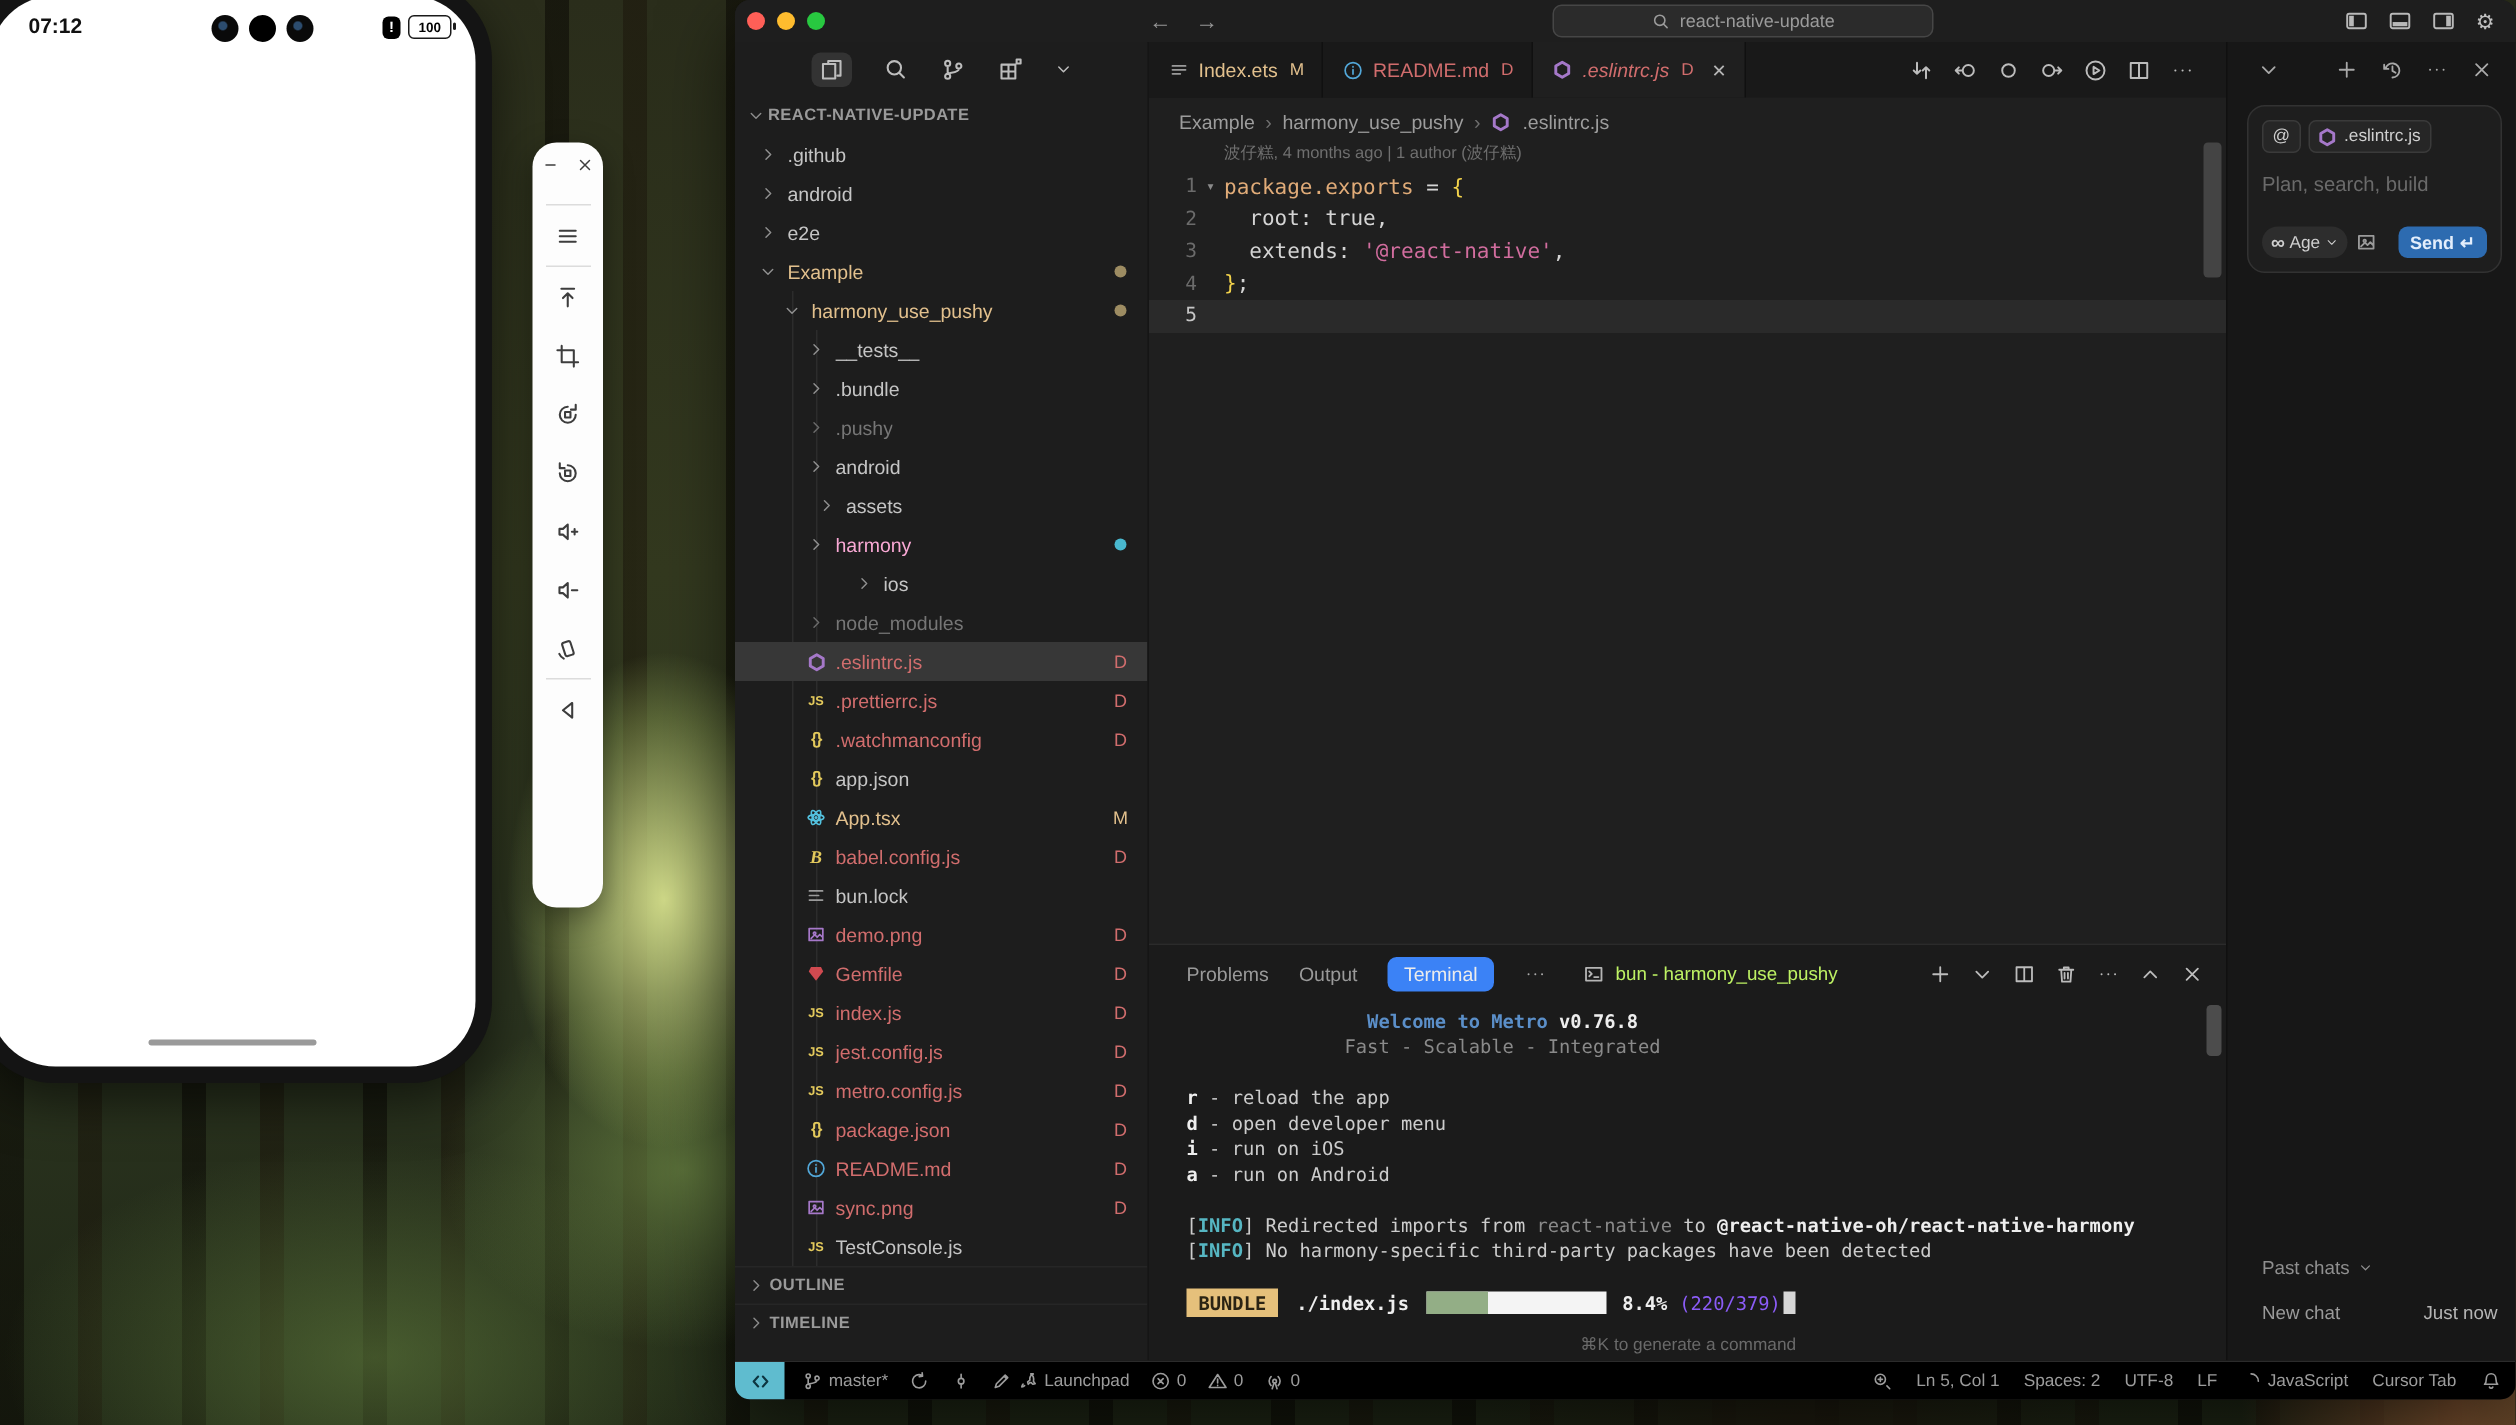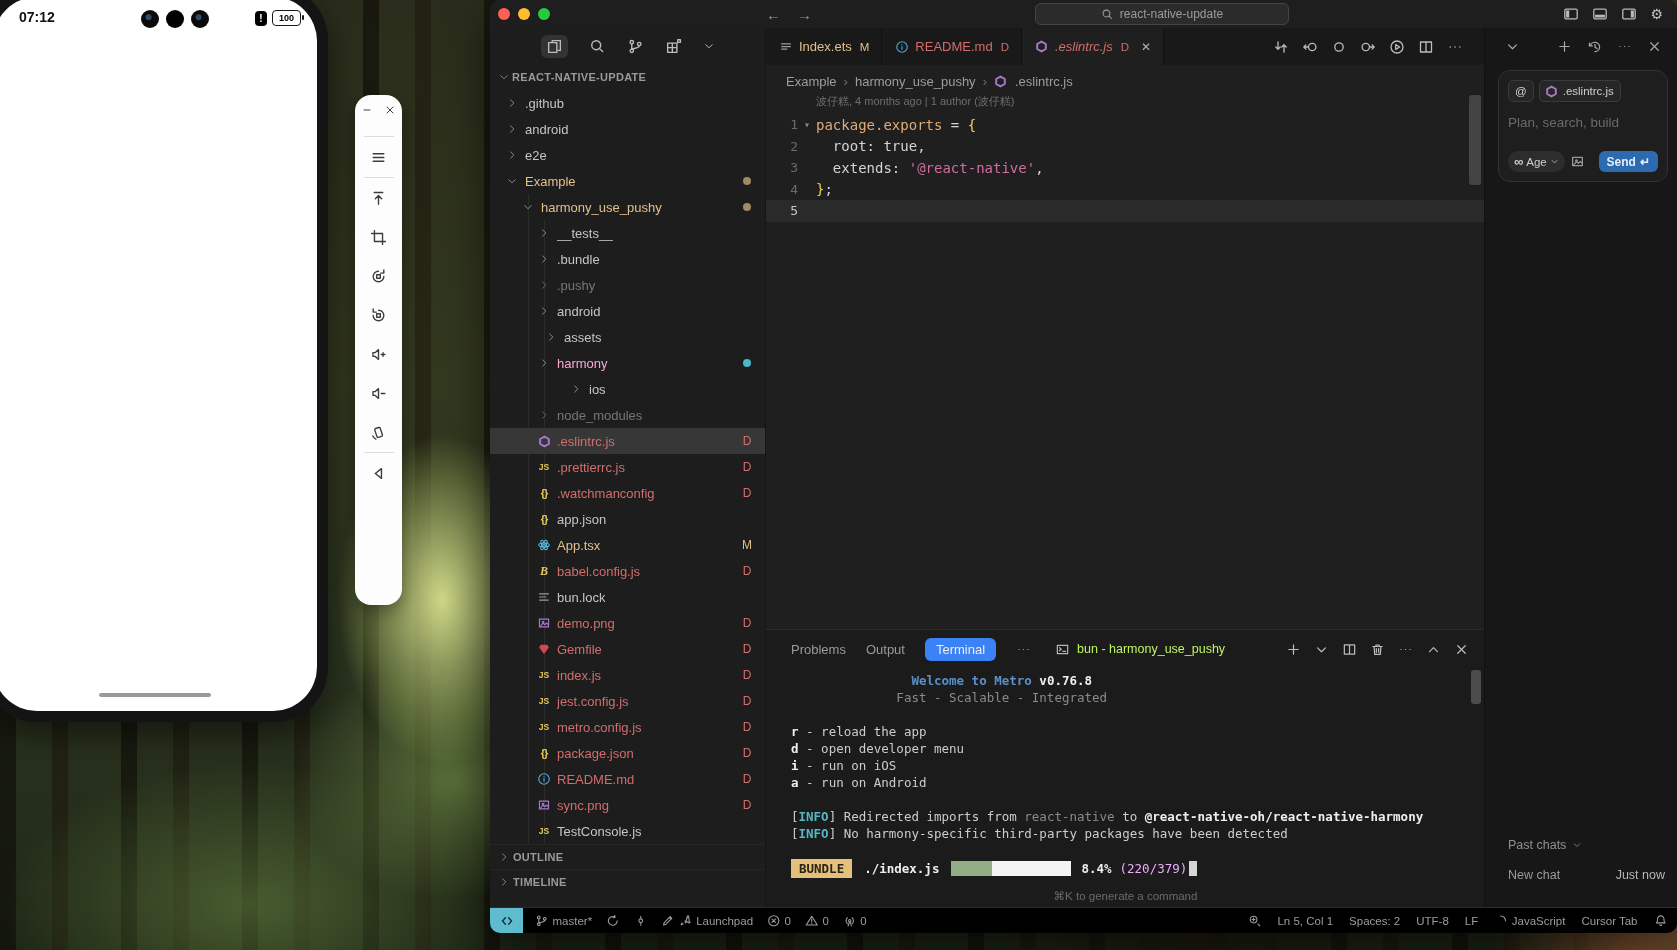--- a/index.html
+++ b/index.html
@@ -117,21 +117,21 @@
   #pheadicons{margin-left:auto;display:flex;align-items:center;gap:13px;margin-right:16px;color:#bcbcbc;}
   #term{position:absolute;left:25px;top:42px;font-family:"DejaVu Sans Mono",monospace;font-size:12.5px;line-height:17px;white-space:pre;}
   .tc-fg{color:#cccccc;} .tc-wb{color:#eeeeee;font-weight:bold;} .tc-dim{color:#8a8a8a;}
   .tc-cyan{color:#56b6c2;font-weight:bold;} .tc-metro{color:#5b8fc9;font-weight:bold;}
   #bundlerow{position:absolute;left:25px;top:229px;display:flex;align-items:center;font-family:"DejaVu Sans Mono",monospace;font-size:12.5px;}
   #bbadge{background:#e5c07b;color:#2b2313;font-weight:bold;padding:2px 8px;margin-right:12px;}
   #bfile{font-weight:bold;color:#eeeeee;margin-right:12px;}
   #bbar{width:120px;height:15px;background:#f4f4f4;margin-right:10px;position:relative;}
   #bfill{position:absolute;left:0;top:0;bottom:0;background:#93ae86;}
   #bpct{font-weight:bold;color:#eeeeee;margin-right:8px;}
-  #bcount{color:#f0abfc;}
+  #bcount{color:#8b5cf6;}
   #bcursor{width:8px;height:15px;background:#d6d6d6;margin-left:2px;}
   #hint{position:absolute;left:0;right:0;bottom:5px;text-align:center;color:#6a6a6a;font-size:11.5px;}
   #termthumb{position:absolute;right:4px;top:40px;width:10px;height:34px;background:#4c4c4c;border-radius:3px;}
   
   #chathead{height:37px;display:flex;align-items:center;color:#a8a8a8;padding:0 15px 0 20px;}
   #chatcard{position:absolute;left:13px;right:9px;top:42px;height:112px;background:#1e1e1e;border:1px solid #323232;border-radius:12px;padding:9px;box-sizing:border-box;}
   .chiprow{display:flex;gap:5px;align-items:center;}
   .chip{background:#262626;border:1px solid #3a3a3a;border-radius:5px;height:20px;display:flex;align-items:center;
     padding:0 6px;font-size:11.5px;color:#cfcfcf;gap:5px;}
   .chip .fi{width:12px;}

